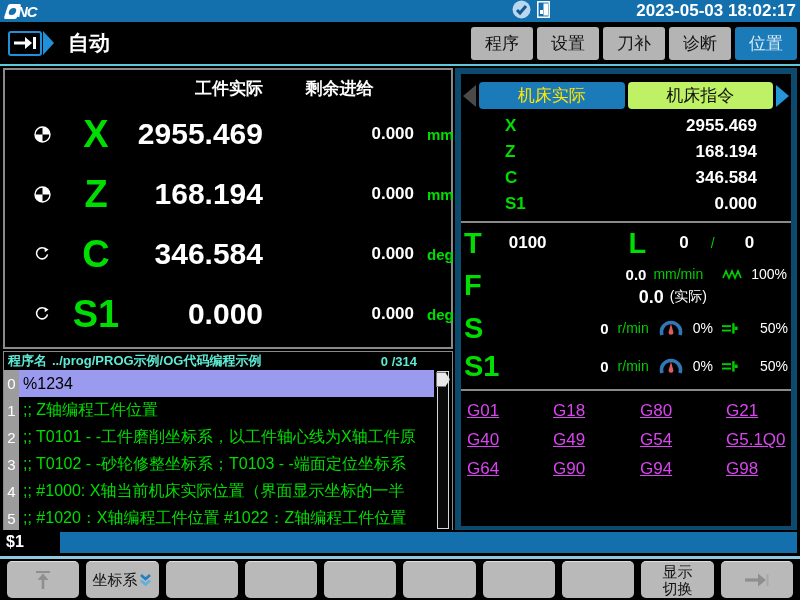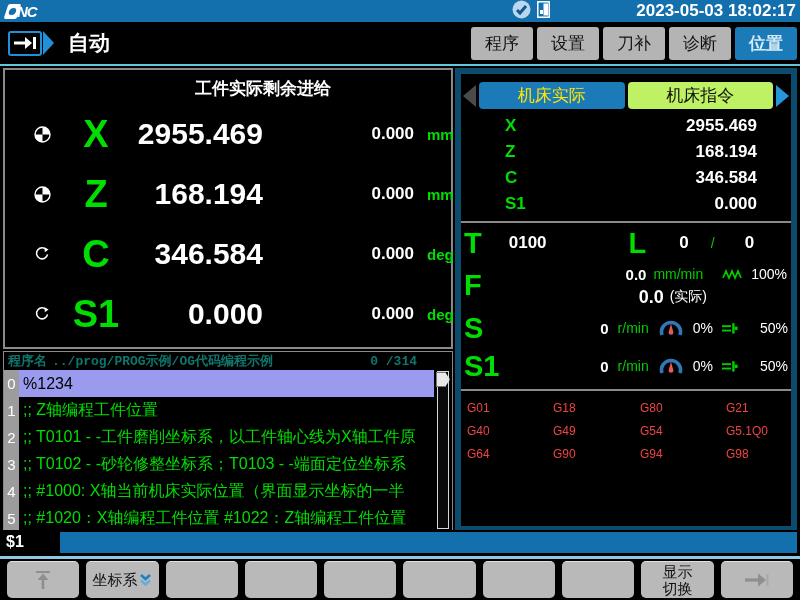--- a/index.html
+++ b/index.html
@@ -28,46 +28,46 @@
   .mode-btn { display:flex; align-items:center; margin-left:8px; }
   .mode-box { width:34px; height:25px; border:2px solid #2090d8; border-radius:3px;
     display:flex; align-items:center; justify-content:center; background:#000; }
   .mode-chev { width:0; height:0; border-left:11px solid #2090d8;
     border-top:12px solid transparent; border-bottom:12px solid transparent; margin-left:1px;}
   .mode-label { color:#fff; font-weight:bold; font-size:21px; margin-left:14px; }
   .tabs { position:absolute; right:3px; top:5px; display:flex; gap:4px; }
   .tab { width:62px; height:33px; background:#b4b4b4; border-radius:3px;
     display:flex; align-items:center; justify-content:center; font-size:17px;
     color:#111; cursor:default; }
-  .tab.active { background:#1b7ab8; color:#d8ecf8;font-weight:bold; }
+  .tab.active { background:#1b7ab8; color:#d8ecf8; }
   
   .main { position:absolute; top:64px; left:0; width:800px; height:466px;
     border-top:2px solid #5fc9dc; background:#000; }
   
   .pos-panel { position:absolute; left:3px; top:2px; width:450px; height:281px;
     border:2px solid #8a8a8a; background:#000;padding-left:20px; }
   .pos-grid { display:grid; grid-template-columns:34px 74px 130px 155px 1fr;
     align-items:center; }
   .pos-head { height:32px; margin-top:2px; }
   .pos-head .h1 { grid-column:3; text-align:right; color:#fff; font-weight:bold;
     font-size:17px; padding-right:0px; }
-  .pos-head .h2 { grid-column:4; text-align:left; color:#fff; font-weight:bold;
+  .pos-head .h2 { grid-column:4; text-align:center; color:#fff; font-weight:bold;
     font-size:17px; padding-right:2px; }
   .axis-row { height:60px; }
   .axis-icon { justify-self:center; display:flex; align-items:center; }
   .axis-name { color:#00dd00; font-weight:bold; font-size:38px; text-align:center;
     line-height:1; }
   .axis-val { color:#fff; font-weight:bold; font-size:30px; text-align:right; }
   .axis-rem { color:#fff; font-size:17px; font-weight:bold; text-align:right; padding-right:4px; }
   .axis-unit { color:#00dd00; font-size:15px; font-weight:bold; padding-left:9px; }
   
   .prog-panel { position:absolute; left:3px; top:285px; width:450px; height:181px;
     border:1px solid #8a8a8a; background:#000; }
   .prog-head { height:18px; display:flex; align-items:center; padding:0 4px;
-    color:#0f766e; font-weight:bold; font-size:13px;font-family:Liberation Mono, monospace; }
+    color:#5eead4; font-weight:bold; font-size:13px; }
   .prog-path { margin-left:5px; }
   .prog-count { margin-left:auto; margin-right:31px; }
   .plines { position:relative; }
   .pline { display:flex; height:27px; align-items:stretch; }
   .pno { width:15px; background:#9c9c9c; color:#fff; font-size:15px;
     display:flex; align-items:center; justify-content:center; }
   .ptext { flex:1; color:#00dd00; font-size:16px; white-space:nowrap;
     overflow:hidden; padding-left:4px; display:flex; align-items:center;
     margin-right:18px; }
   .pline.cursor .ptext { background:#9a9aee; color:#000; }
@@ -104,21 +104,21 @@
   .fl2 { display:flex; align-items:center; justify-content:flex-start; gap:6px;
     height:24px; margin-left:0; padding-right:84px; justify-content:flex-end;}
   .wv { color:#fff; font-size:15px; font-weight:bold; }
   .gv { color:#00cc00; font-size:14px; }
   .wv2 { color:#fff; font-size:18px; font-weight:bold; }
   .wvs { color:#fff; font-size:14px; }
   .srow { display:flex; align-items:center; height:38px; }
   .sgroup { margin-left:auto; display:flex; align-items:center; gap:9px; padding-right:3px; }
   .gtable { display:grid; grid-template-columns:86px 87px 86px 1fr; row-gap:9px;
     padding:10px 0 0 6px; }
-  .gcode { color:#ef4444; font-size:12px; }
+  .gcode { color:#d946ef; font-size:17px;text-decoration:underline; }
   
   .cmdbar { position:absolute; top:530px; left:0; width:800px; height:24px;
     background:#000; display:flex; align-items:center; }
   .chan { color:#fff; font-weight:bold; font-size:16px; margin-left:6px; width:54px; }
   .cmdinput { flex:1; height:21px; background:#1470ad; margin-right:3px; }
   .sepline { position:absolute; top:556px; left:0; width:800px; height:3px;
     background:#8fc8e2; }
   
   .softkeys { position:absolute; top:561px; left:0; width:800px; height:37px;
     display:flex; gap:7px; padding:0 7px; }

